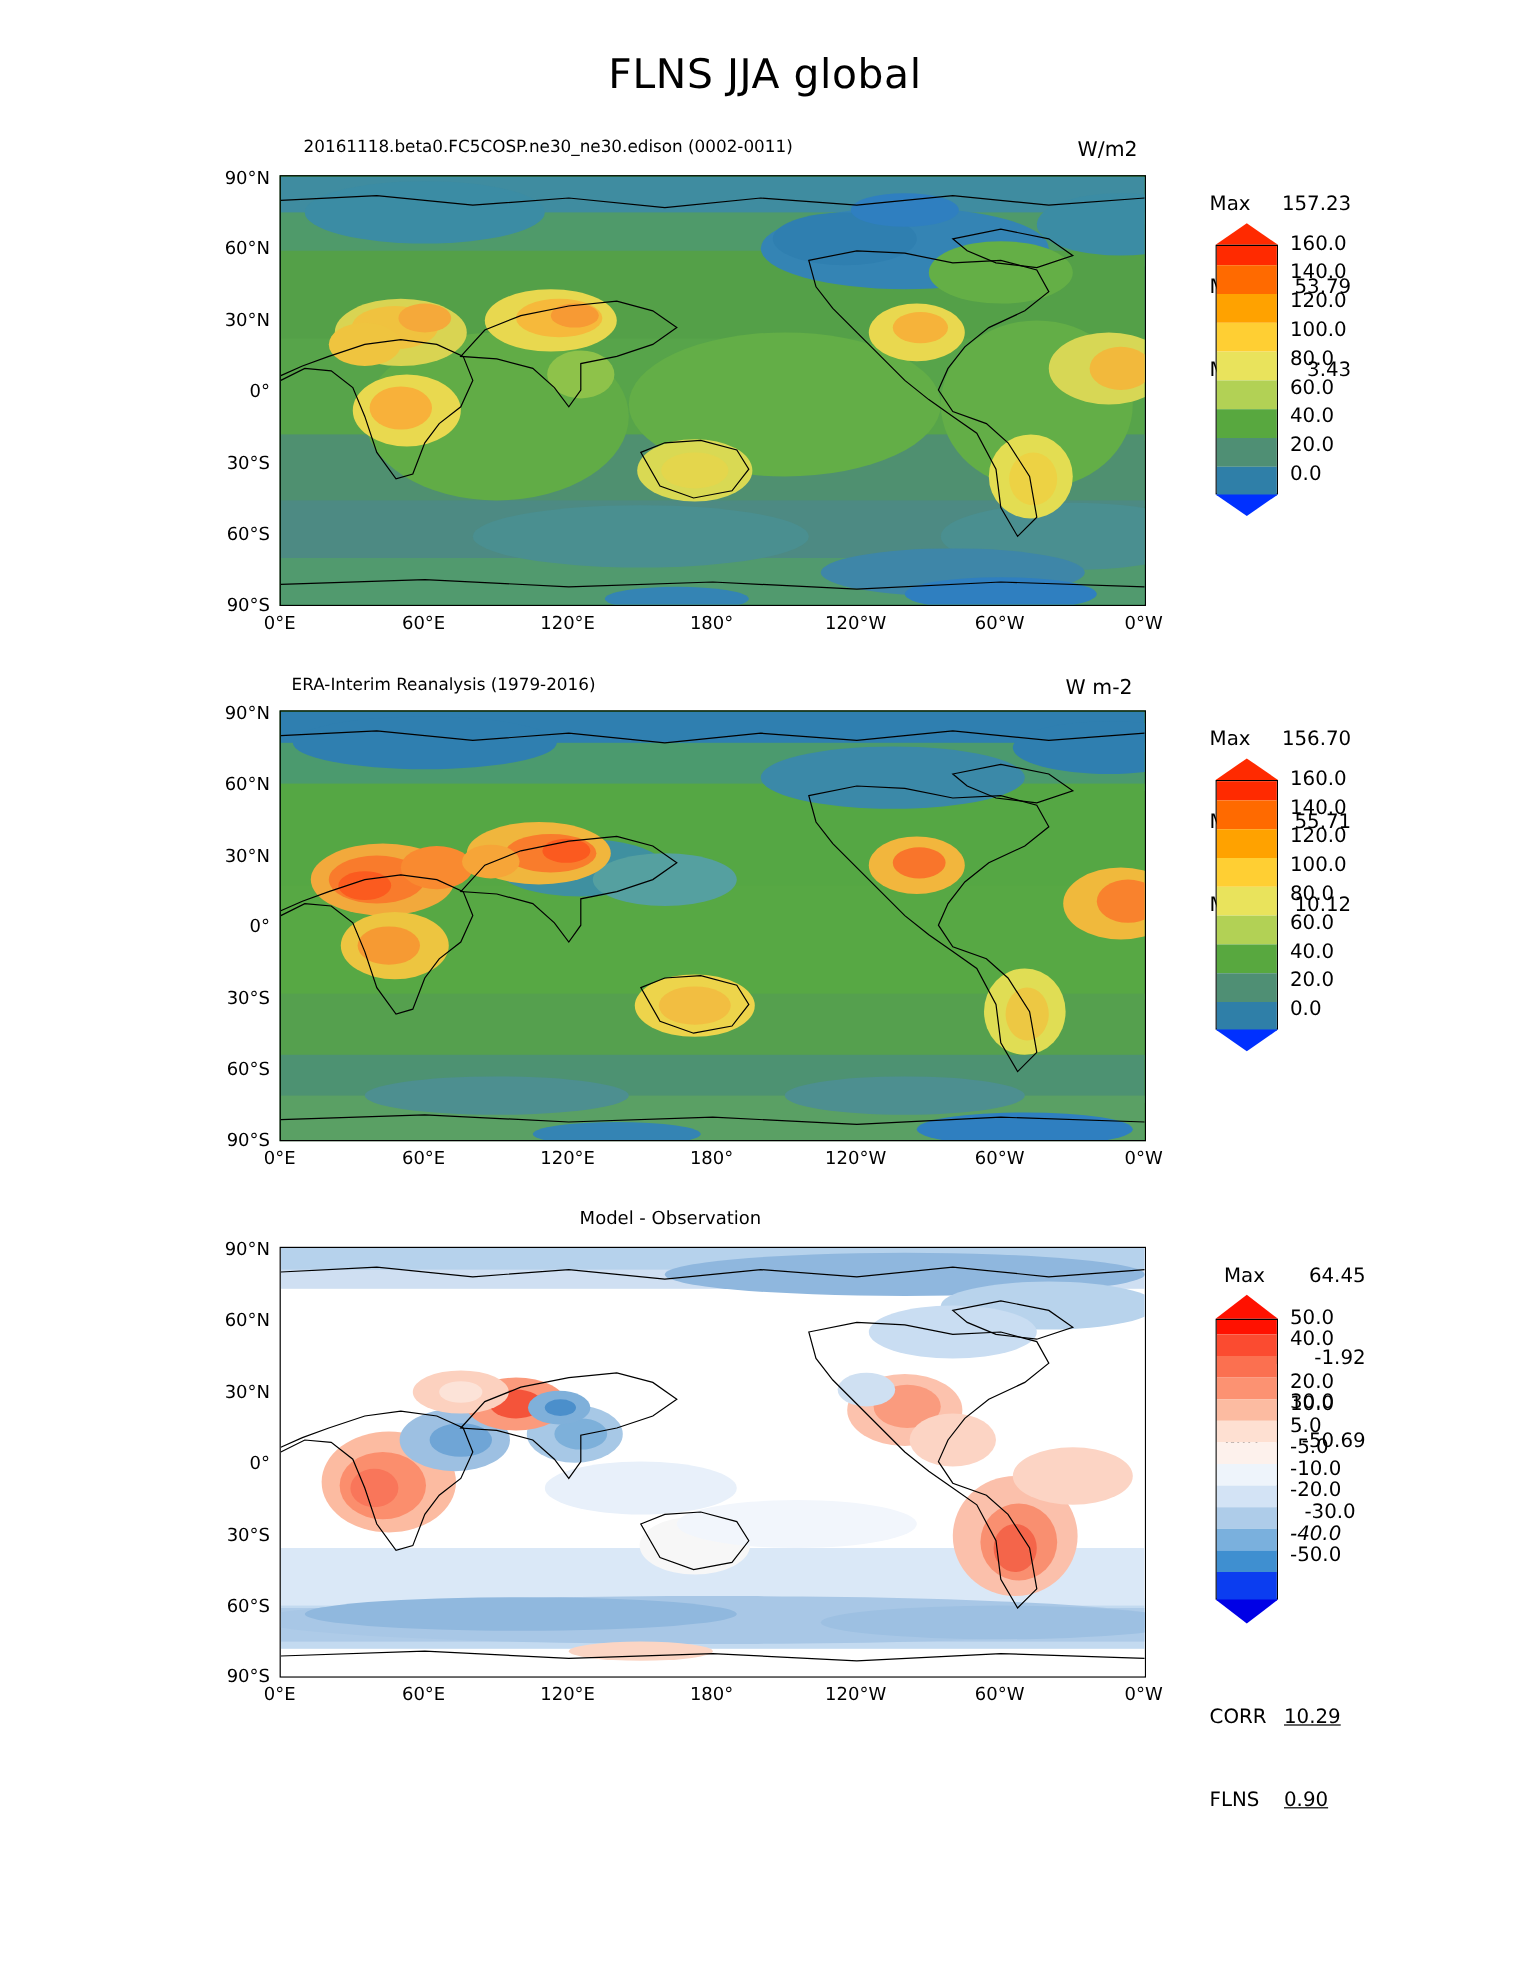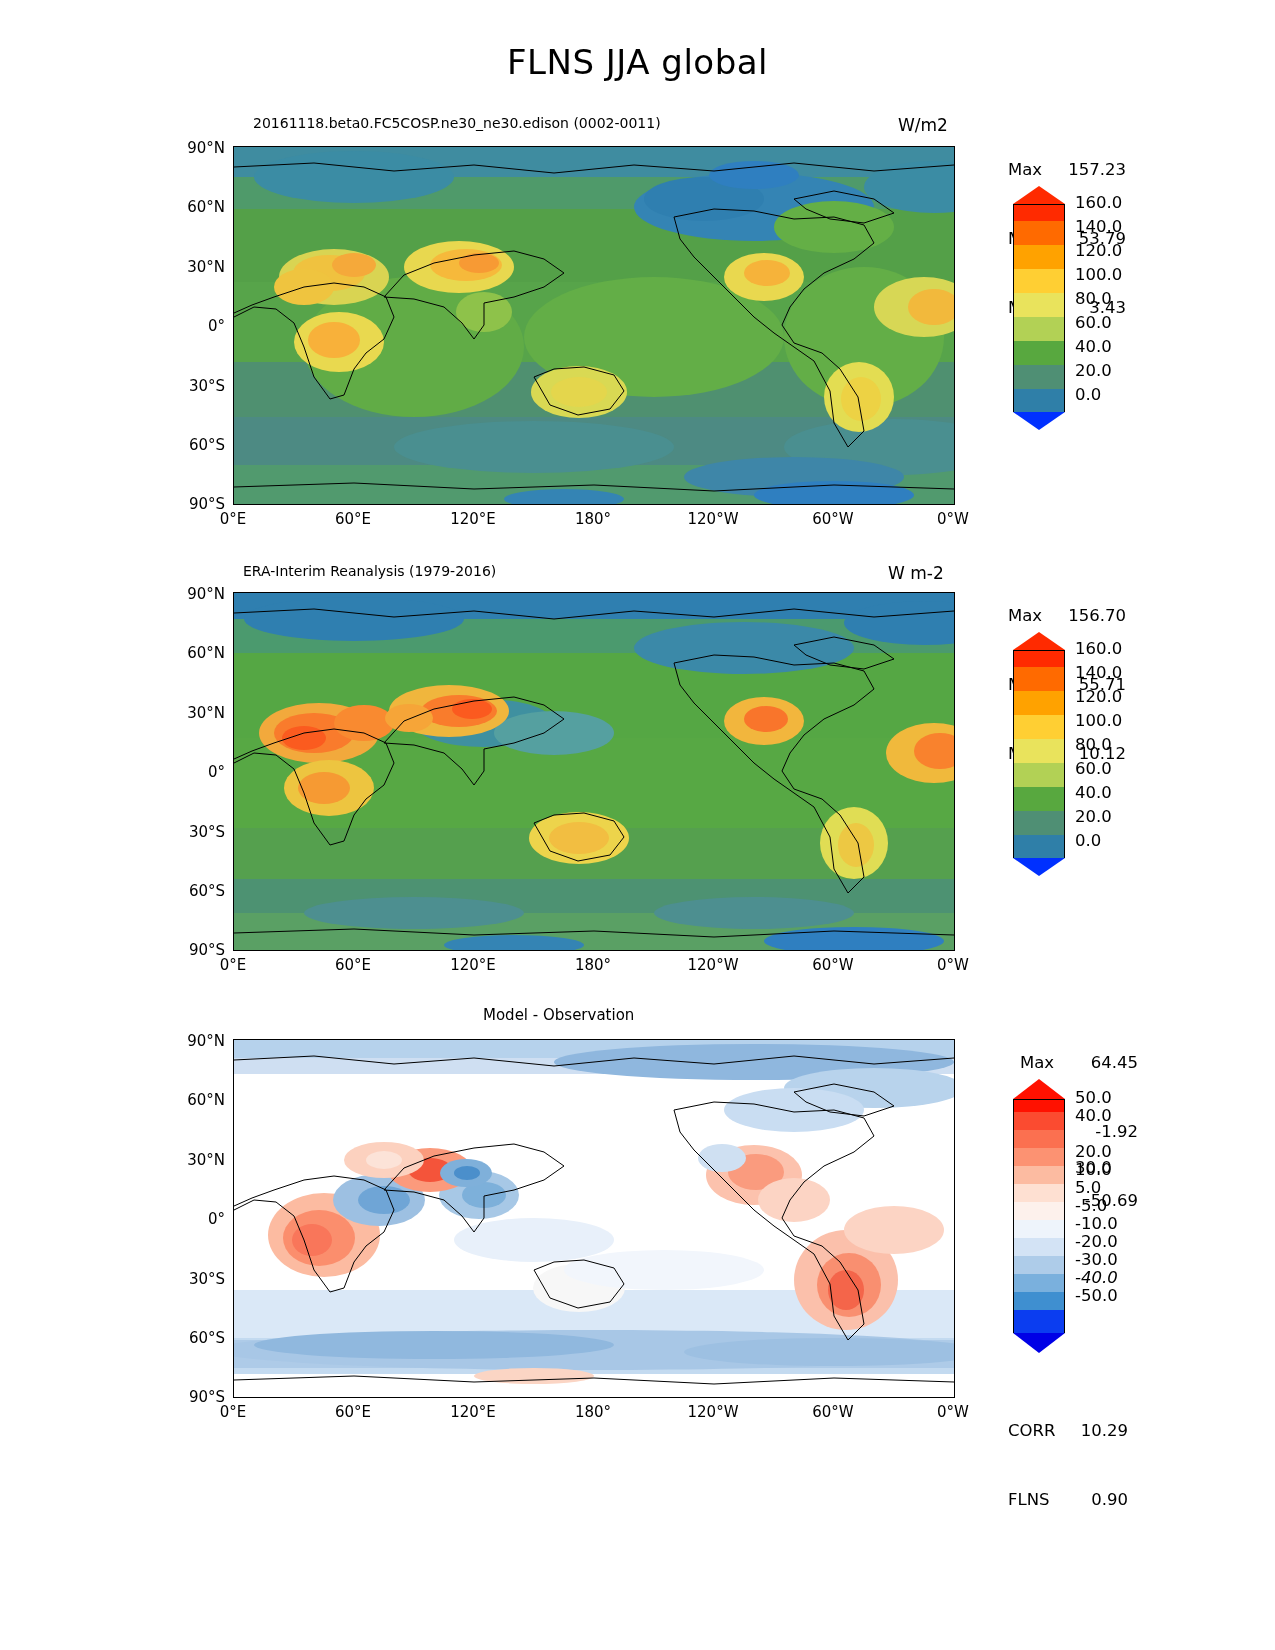--- a/index.html
+++ b/index.html
@@ -40,21 +40,21 @@
   .stats span.val{display:inline-block;width:66px;text-align:right;}
   .cbar{position:absolute;}
   .cbar-body{position:absolute;left:0;border:1px solid #000;box-sizing:border-box;}
   .cbar-seg{position:absolute;left:0;width:100%;}
   .cbar-label{position:absolute;font-size:16.5px;white-space:nowrap;}
   .tri{position:absolute;width:0;height:0;}
   .footer-stats{
     position:absolute;font-size:16.5px;white-space:pre;line-height:23px;
   }
   .footer-stats span.lbl{display:inline-block;width:62px;}
-  .footer-stats span.val{display:inline-block;width:58px;text-align:right;}
+  .footer-stats span.val{display:inline-block;width:58px;text-decoration:underline;}
 </style>
 </head>
 <body>
 
 <div class="fig-title">FLNS JJA global</div>
 
 <div class="panel">
 
   <div class="panel-title" style="left:253px;top:115px;">20161118.beta0.FC5COSP.ne30_ne30.edison (0002-0011)</div>
   <div class="panel-units" style="left:898px;top:115px;">W/m2</div>
@@ -417,21 +417,21 @@
 
     <div class="cbar-label" style="left:62px;top:9px;">50.0</div>
     <div class="cbar-label" style="left:62px;top:27px;">40.0</div>
     <div class="cbar-label" style="left:62px;top:45px;margin-top:34px;">30.0</div>
     <div class="cbar-label" style="left:62px;top:63px;">20.0</div>
     <div class="cbar-label" style="left:62px;top:81px;">10.0</div>
     <div class="cbar-label" style="left:62px;top:99px;">5.0</div>
     <div class="cbar-label" style="left:62px;top:117px;">-5.0</div>
     <div class="cbar-label" style="left:62px;top:135px;">-10.0</div>
     <div class="cbar-label" style="left:62px;top:153px;">-20.0</div>
-    <div class="cbar-label" style="left:62px;top:171px;text-align:right;">-30.0</div>
+    <div class="cbar-label" style="left:74px;top:171px;text-align:right;">-30.0</div>
     <div class="cbar-label" style="left:62px;top:189px;font-style:italic;">-40.0</div>
     <div class="cbar-label" style="left:62px;top:207px;">-50.0</div>
   </div>
 
   <div class="footer-stats" style="left:1008px;top:1373px;">
     <div><span class="lbl">CORR</span><span class="val">10.29</span></div>
     <div><span class="lbl">FLNS</span><span class="val">0.90</span></div>
   </div>
 </div>
 

